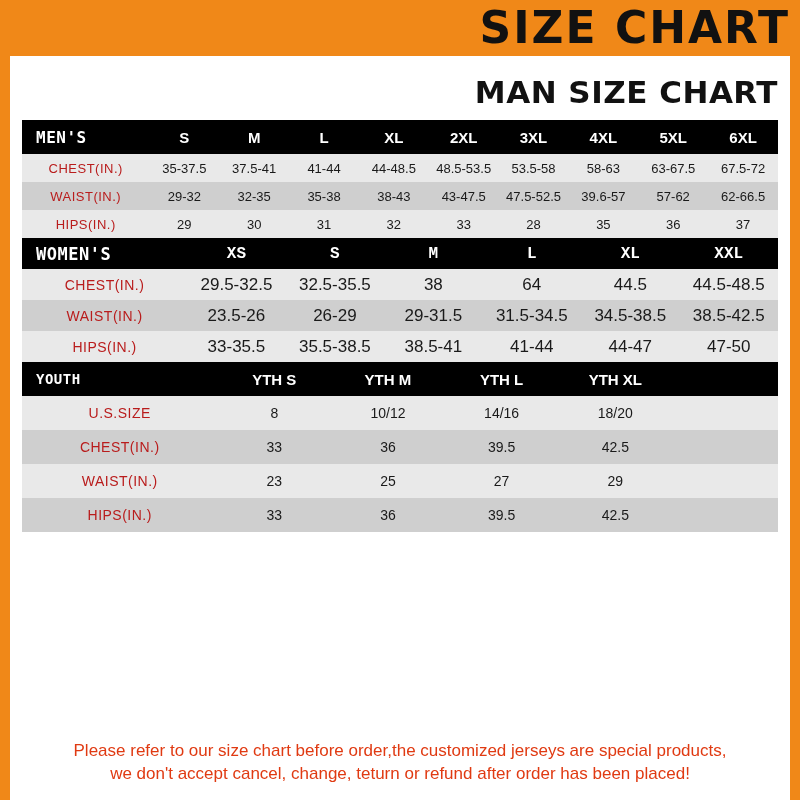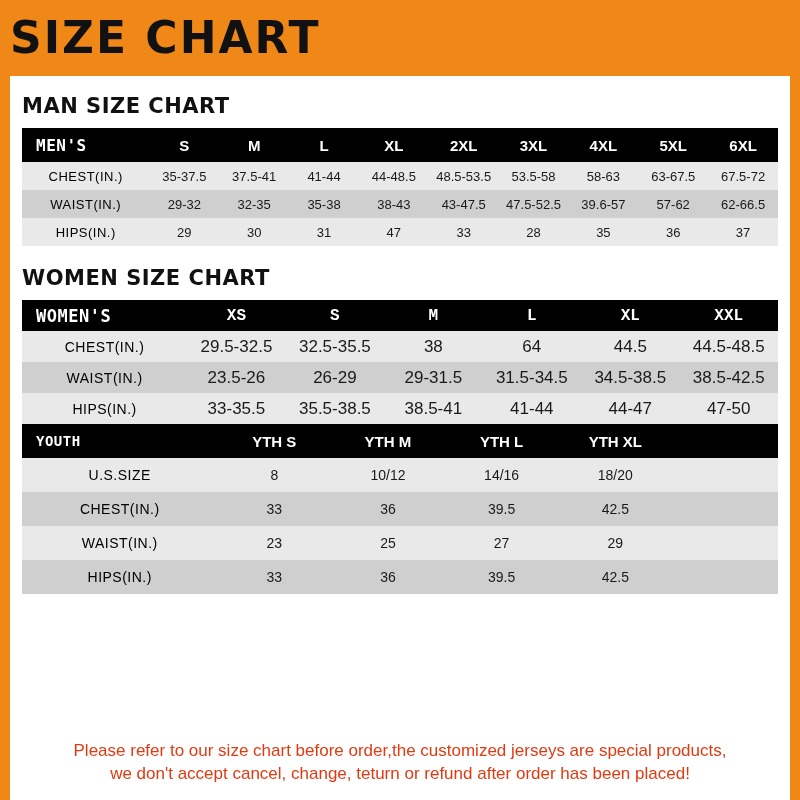--- a/index.html
+++ b/index.html
@@ -19,46 +19,46 @@
     position: relative;
     box-sizing: border-box;
     background: #ffffff;
     border-left: 10px solid #f08818;
     border-right: 10px solid #f08818;
     display: flex;
     flex-direction: column;
   }
   .banner {
     background: #f08818;
-    height: 76px;
+    height: 56px;
     flex: none;
     display: flex;
     align-items: center;
-    justify-content: flex-start;
+    justify-content: flex-end;
   }
   .banner-title {
     font-family: "DejaVu Sans", sans-serif;
     font-weight: bold;
     font-size: 44px;
     letter-spacing: 2px;
     color: #111111;
     line-height: 1;
   }
   .content {
     flex: 1 1 auto;
     padding: 0 12px;
     box-sizing: border-box;
     display: flex;
     flex-direction: column;
   }
   .section-title {
-    text-align: left;
+    text-align: right;
     font-family: "DejaVu Sans", sans-serif;
     font-weight: bold;
-    font-size: 21px;
+    font-size: 31px;
     color: #111111;
     letter-spacing: 0.5px;
   }
   .t1 { margin: 18px 0 10px; }
   .t2 { margin: 20px 0 10px; }
   .t3 { margin: 22px 0 10px; }
 
   table {
     width: 100%;
     border-collapse: collapse;
@@ -88,21 +88,21 @@
   }
   .hdr-row th.rowlbl {
     text-align: left;
     padding-left: 14px;
   }
   tbody tr.band-light { background: #e9e9e9; }
   tbody tr.band-dark  { background: #cfcfcf; }
   td.rowlbl {
     font-size: 13px;
     letter-spacing: 0.5px;
-    color: #000000;
+    color: #b91c1c;
   }
   
   .tbl-women th, .tbl-women td { font-size: 17px; }
   .tbl-women .hdr-row th.sizecol { font-size: 16px; font-family: Liberation Mono, monospace; }
   .tbl-women td.rowlbl { font-size: 14px; }
   .tbl-youth th, .tbl-youth td { font-size: 14px; }
   .tbl-youth .hdr-row th.sizecol { font-size: 15px; }
   .tbl-youth td.rowlbl { font-size: 14px; }
   .tbl-youth tr { height: 34px; }
   .tbl-women tr { height: 31px; }
@@ -168,31 +168,30 @@
           <td>47.5-52.5</td>
           <td>39.6-57</td>
           <td>57-62</td>
           <td>62-66.5</td>
         </tr>
         <tr class="band-light">
           <td class="rowlbl">HIPS(IN.)</td>
           <td>29</td>
           <td>30</td>
           <td>31</td>
-          <td>47</td>
+          <td>32</td>
           <td>33</td>
           <td>28</td>
           <td>35</td>
           <td>36</td>
           <td>37</td>
         </tr>
       </tbody>
     </table>
 
-    <div class="section-title t2">WOMEN SIZE CHART</div>
     <table class="tbl-women">
       <thead>
         <tr class="hdr-row">
           <th class="rowlbl" style="width:20%">WOMEN'S</th>
           <th class="sizecol">XS</th>
           <th class="sizecol">S</th>
           <th class="sizecol">M</th>
           <th class="sizecol">L</th>
           <th class="sizecol">XL</th>
           <th class="sizecol">XXL</th>

